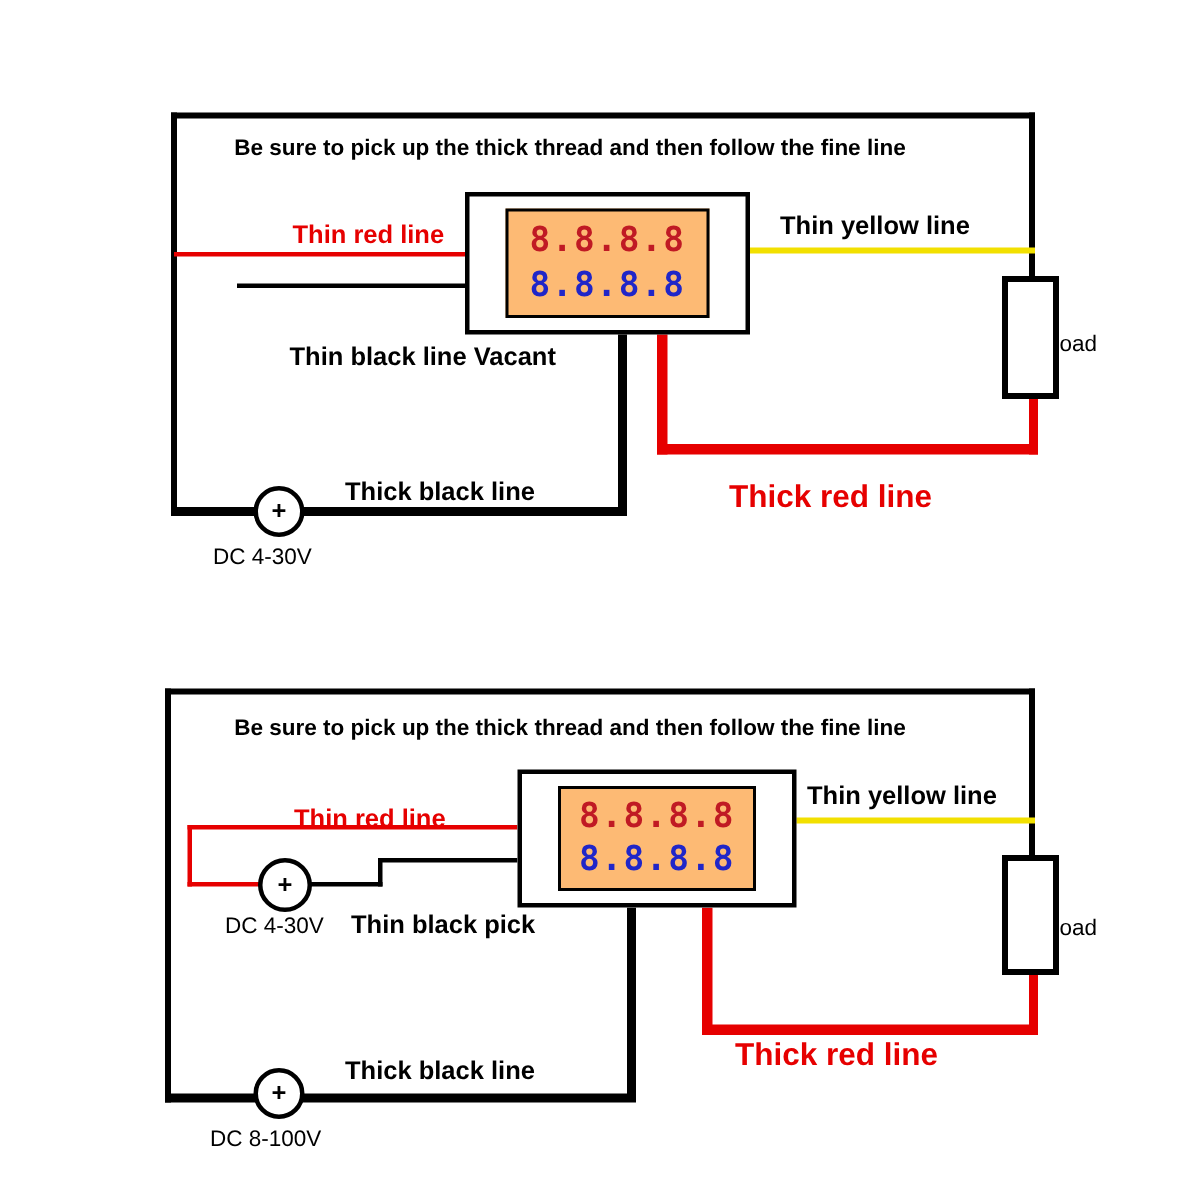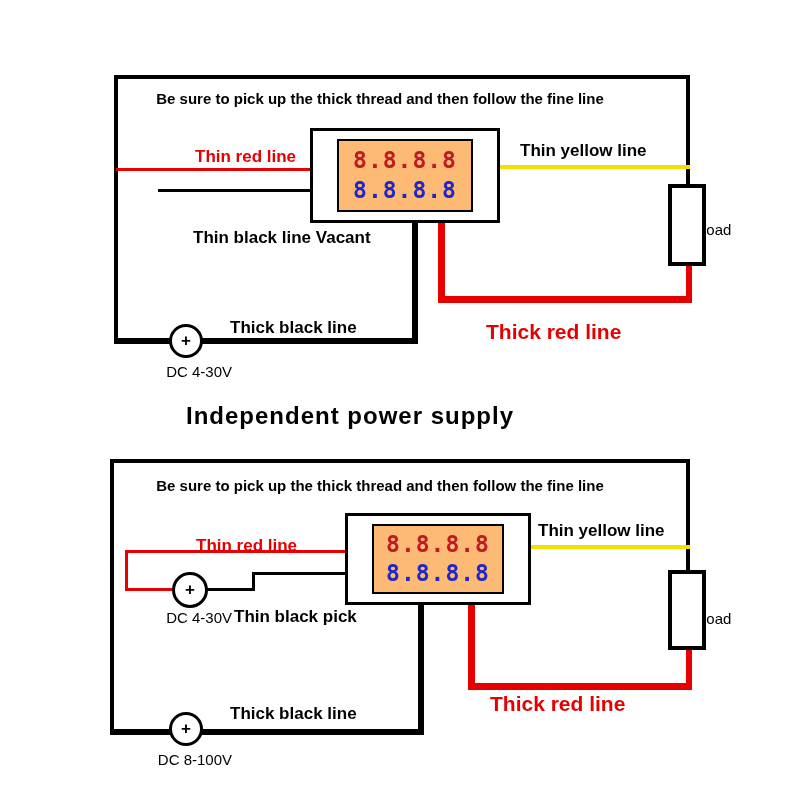--- a/index.html
+++ b/index.html
@@ -11,21 +11,21 @@
             font-family:"Liberation Sans", sans-serif; overflow:hidden; }
   .wire { position:absolute; background:#000; }
   .wire.red { background:var(--red); }
   .wire.yellow { background:var(--yellow); }
   .title { position:absolute; font-weight:bold; font-size:23px; color:#000; text-align:center; }
   .title.alt { font-weight:600; font-size:24px; letter-spacing:1px; }
   .note { position:absolute; font-weight:bold; font-size:15px; color:#000; text-align:center; }
   .lbl { position:absolute; font-weight:bold; font-size:17px; color:#000; white-space:nowrap; }
   .lbl.red { color:var(--red); }
   .lbl.big { font-size:21px; }
-  .small { position:absolute; font-size:15px; color:#000; text-align:right; white-space:nowrap; }
+  .small { position:absolute; font-size:15px; color:#000; text-align:left; white-space:nowrap; }
   .meter { position:absolute; background:#fff; border:3px solid #000; padding:8px 24px; }
   .display { width:100%; height:100%; border:2px solid #000; background:#fdba74;
              display:flex; flex-direction:column; justify-content:space-evenly; align-items:center; }
   .digits { font-family:"DejaVu Sans Mono", monospace; font-weight:bold; font-size:23px;
             line-height:1; letter-spacing:1px; }
   .digits.volt { color:var(--digit-red); }
   .digits.amp  { color:var(--digit-blue); }
   .circle { position:absolute; border:3px solid #000; border-radius:50%; background:#fff;
             display:flex; align-items:center; justify-content:center;
             font-weight:bold; font-size:17px; color:#000; }
@@ -65,21 +65,20 @@
 
   <div class="note" style="left:100px; top:90px; width:560px;">Be sure to pick up the thick thread and then follow the fine line</div>
   <div class="lbl red" style="left:195px; top:147px;">Thin red line</div>
   <div class="lbl" style="left:520px; top:141px;">Thin yellow line</div>
   <div class="lbl" style="left:173px; top:228px;margin-left:20px;">Thin black line Vacant</div>
   <div class="lbl" style="left:230px; top:318px;">Thick black line</div>
   <div class="lbl red big" style="left:486px; top:320px;">Thick red line</div>
   <div class="small" style="left:142px; top:363px; width:90px;">DC 4-30V</div>
   <div class="small" style="left:703px; top:221px;">load</div>
 
-  <div class="title alt" style="left:0px; top:402px; width:700px;">Independent  power  supply</div>
 
   <div class="wire" style="left:110px; top:459px; width:580px; height:4px;"></div>
   <div class="wire" style="left:110px; top:459px; width:4px; height:276px;"></div>
   <div class="wire" style="left:686px; top:459px; width:4px; height:113px;"></div>
 
   <div class="wire red" style="left:125px; top:550px; width:220px; height:3px;"></div>
   <div class="wire red" style="left:125px; top:550px; width:3px; height:41px;"></div>
   <div class="wire red" style="left:125px; top:588px; width:48px; height:3px;"></div>
 
   <div class="wire" style="left:252px; top:572px; width:93px; height:3px;"></div>

